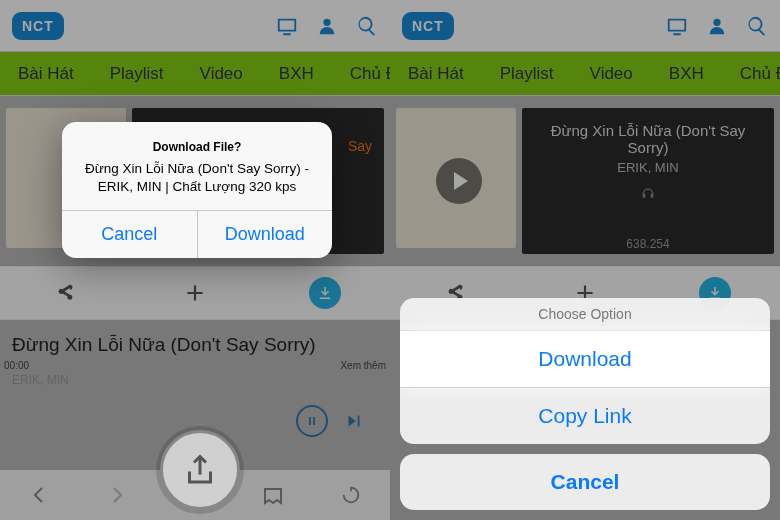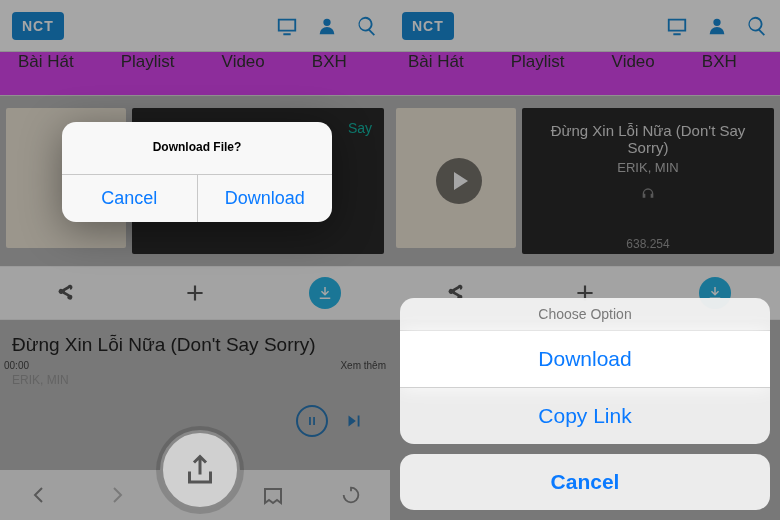--- a/index.html
+++ b/index.html
@@ -2,25 +2,25 @@
 <html><head>
 <meta charset="utf-8">
 <style>
   * { box-sizing: border-box; margin: 0; padding: 0; font-family: -apple-system, Helvetica, Arial, sans-serif; }
   body { width: 780px; height: 520px; overflow: hidden; background: #b8b8b8; position: relative; }
   .dim { position: absolute; top: 0; left: 0; right: 0; bottom: 0; background: rgba(0,0,0,0.35); z-index: 5; }
   .half { position: absolute; top: 0; width: 390px; height: 520px; overflow: hidden; }
   .half.left { left: 0; }
   .half.right { left: 390px; }
   .topbar { height: 52px; background: #fff; display: flex; align-items: center; justify-content: space-between; padding: 0 12px; border-bottom: 1px solid #ddd; }
-  .logo { background: #1a8ad6; color: #fff; font-weight: bold; font-size: 14px; padding: 6px 10px; border-radius: 4px; letter-spacing: 1px; }
+  .logo { background: #1a8ad6; color: #fff; font-weight: bold; font-size: 14px; padding: 6px 10px; border-radius: 9px; letter-spacing: 1px; }
   .topicons { display: flex; gap: 18px; align-items: center; }
   .ticon { width: 22px; height: 22px; display: flex; align-items: center; justify-content: center; }
   .ticon svg { fill: #1a8ad6; }
-  .tabs { height: 44px; background: #d946ef; display: flex; border-bottom: 1px solid #ddd; overflow: hidden; gap: 11px; }
+  .tabs { height: 44px; background: #84cc16; display: flex; align-items: center; border-bottom: 1px solid #ddd; overflow: hidden; }
   .tab { padding: 0 18px; font-size: 17px; color: #333; white-space: nowrap; }
   .content { position: relative; height: 170px; display: flex; }
   .thumb { width: 120px; height: 140px; margin: 12px 6px; background: #eee6d8; border-radius: 2px; position: relative; }
   .darktile { flex: 1; margin: 12px 6px 12px 0; background: #2a2a2a; color: #ccc; font-size: 14px; padding: 14px 10px; text-align: center; border-radius: 2px; position: relative; }
   .dt-title { font-size: 15px; color: #ddd; }
   .dt-artist { font-size: 13px; color: #bbb; margin-top: 4px; }
   .dt-plays { font-size: 12px; color: #999; margin-top: 36px; }
   .headphone { width: 16px; height: 16px; margin: 10px auto 2px; }
   .playcircle { position: absolute; width: 46px; height: 46px; border-radius: 50%; background: rgba(0,0,0,0.5); top: 50px; left: 40px; display:flex; align-items:center; justify-content:center;}
   .playcircle::after { content:''; border-left: 14px solid #fff; border-top: 9px solid transparent; border-bottom: 9px solid transparent; margin-left:4px; }
@@ -87,21 +87,21 @@
   <div class="tabs">
     <div class="tab">Bài Hát</div>
     <div class="tab">Playlist</div>
     <div class="tab">Video</div>
     <div class="tab">BXH</div>
     <div class="tab">Chủ Đ</div>
   </div>
   <div class="content">
     <div class="thumb"></div>
     <div class="darktile">
-      <div style="position:absolute; right:12px; top:12px; color:#14b8a6;">Say</div>
+      <div style="position:absolute; right:12px; top:30px; color:#f97316;">Say</div>
     </div>
   </div>
   <div class="actionrow">
     <span class="aicon">
         <svg viewBox="0 0 24 24" width="20" height="20">
           <path d="M18 8a3 3 0 10-2.83-4H15L8.9 7.5a3 3 0 100 5l6.1 3.5A3 3 0 1018 14l-6.1-3.5a3 3 0 000-1L18 6z"></path>
         </svg>
       </span>
     <span class="aicon">
         <svg viewBox="0 0 24 24" width="26" height="26">
@@ -217,20 +217,21 @@
         </svg>
       </span>
   </div>
 </div>
 
 <div class="dim"></div>
 
 <div class="ios-alert">
   <div class="hdr">
     <div class="ttl">Download File?</div>
+    <div class="msg">Đừng Xin Lỗi Nữa (Don't Say Sorry) - ERIK, MIN | Chất Lượng 320 kps</div>
   </div>
   <div class="btns">
     <div class="abtn">Cancel</div>
     <div class="abtn">Download</div>
   </div>
 </div>
 
 <div class="sharebtn">
   <svg viewBox="0 0 24 24">
       <path d="M12 3v12M8 7l4-4 4 4M5 13v7h14v-7"></path>

